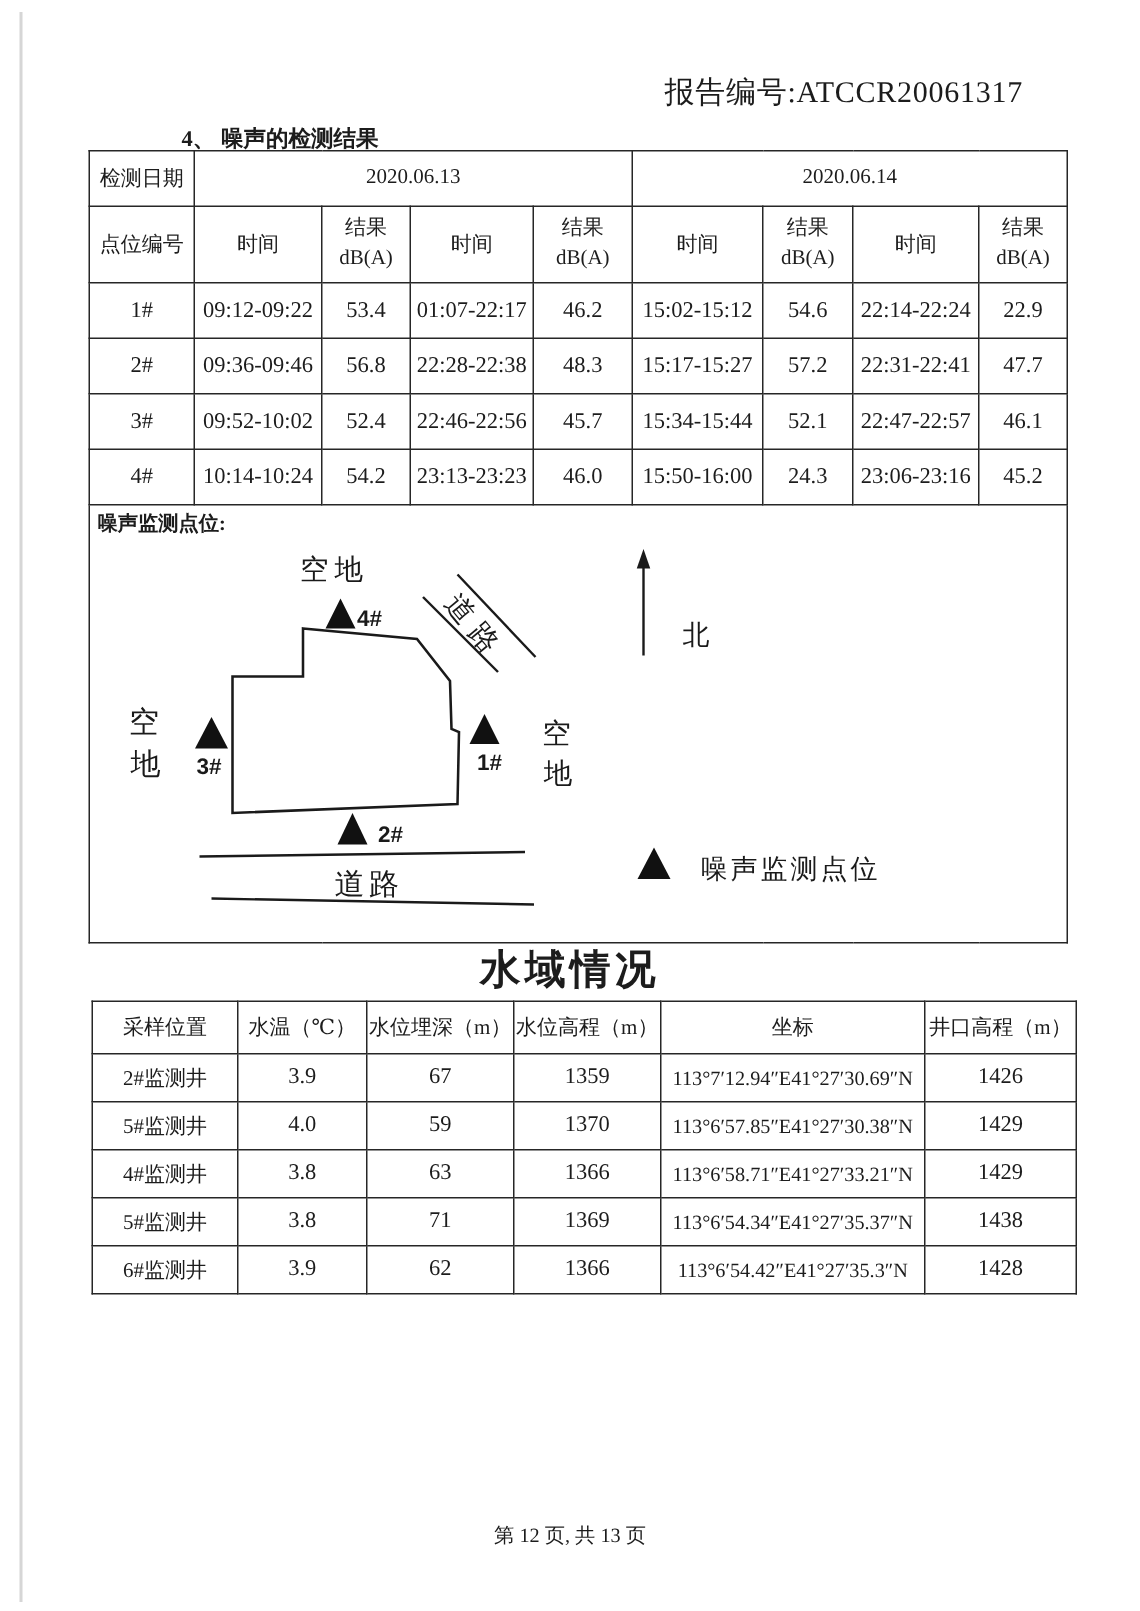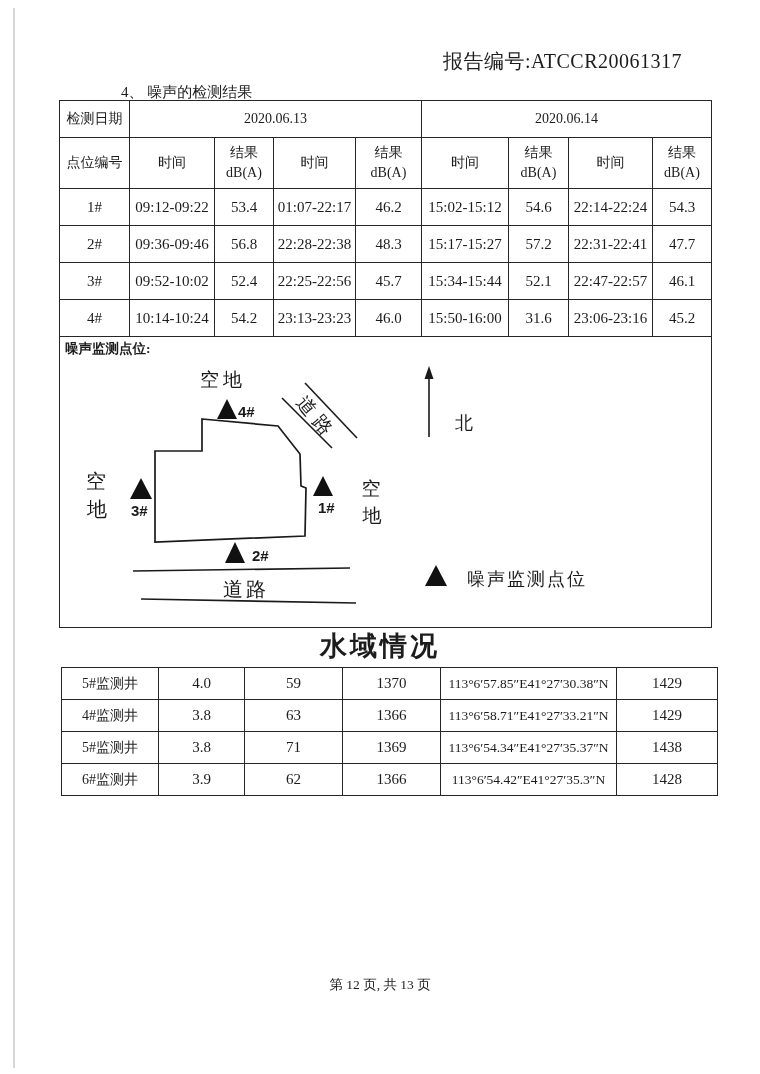--- a/index.html
+++ b/index.html
@@ -3,33 +3,33 @@
 <meta charset="utf-8">
 <style>
   html,body{margin:0;padding:0;}
   body{
     width:760px;height:1074px;position:relative;background:#ffffff;
     font-family:"Liberation Serif","DejaVu Serif",serif;color:#1c1c1c;
     overflow:hidden;
   }
   .scan-edge{position:absolute;left:13px;top:8px;width:2px;height:1060px;background:#d6d6d6;}
   .report-no{position:absolute;left:443px;top:48px;font-size:20px;letter-spacing:.5px;}
-  .section-title{position:absolute;left:121px;top:83px;font-size:15px;font-weight:normal;}
+  .section-title{position:absolute;left:121px;top:83px;font-size:15px;font-weight:bold;}
   table{border-collapse:collapse;table-layout:fixed;}
   td{border:1.5px solid #262626;text-align:center;vertical-align:middle;
      font-size:14px;padding:0;overflow:hidden;}
   .noise-table{position:absolute;left:59px;top:100px;width:652px;}
   .water-table{position:absolute;left:61px;top:667px;width:656px;}
   .val{font-size:15px;}
   .hdr2{line-height:1.4;}
   .diagram-cell{position:relative;text-align:left;vertical-align:top;}
   .diagram-caption{position:absolute;left:5px;top:3px;font-size:13.5px;font-weight:bold;}
   .water-title{position:absolute;left:0;top:628px;width:760px;text-align:center;
     font-size:27px;font-weight:bold;letter-spacing:3px;}
-  .page-footer{position:absolute;left:0;top:976px;width:760px;text-align:center;font-size:13.5px;}
+  .page-footer{position:absolute;left:0;top:1015px;width:760px;text-align:center;font-size:13.5px;}
   .coord{font-size:13.5px;}
   svg text{fill:#1a1a1a;}
   .cn{font-family:"Liberation Serif","DejaVu Serif",serif;}
   .ptlab{font-family:"Liberation Sans","DejaVu Sans",sans-serif;font-weight:bold;}
 </style>
 </head>
 <body>
 
 <div class="scan-edge"></div>
 
@@ -67,52 +67,52 @@
   </tr>
   <tr>
     <td style="height:36px" class="val">1#</td>
     <td class="val">09:12-09:22</td>
     <td class="val">53.4</td>
     <td class="val">01:07-22:17</td>
     <td class="val">46.2</td>
     <td class="val">15:02-15:12</td>
     <td class="val">54.6</td>
     <td class="val">22:14-22:24</td>
-    <td class="val">54.3</td>
+    <td class="val">22.9</td>
   </tr>
   <tr>
     <td style="height:36px" class="val">2#</td>
     <td class="val">09:36-09:46</td>
     <td class="val">56.8</td>
     <td class="val">22:28-22:38</td>
     <td class="val">48.3</td>
     <td class="val">15:17-15:27</td>
     <td class="val">57.2</td>
     <td class="val">22:31-22:41</td>
     <td class="val">47.7</td>
   </tr>
   <tr>
     <td style="height:36px" class="val">3#</td>
     <td class="val">09:52-10:02</td>
     <td class="val">52.4</td>
-    <td class="val">22:25-22:56</td>
+    <td class="val">22:46-22:56</td>
     <td class="val">45.7</td>
     <td class="val">15:34-15:44</td>
     <td class="val">52.1</td>
     <td class="val">22:47-22:57</td>
     <td class="val">46.1</td>
   </tr>
   <tr>
     <td style="height:36px" class="val">4#</td>
     <td class="val">10:14-10:24</td>
     <td class="val">54.2</td>
     <td class="val">23:13-23:23</td>
     <td class="val">46.0</td>
     <td class="val">15:50-16:00</td>
-    <td class="val">31.6</td>
+    <td class="val">24.3</td>
     <td class="val">23:06-23:16</td>
     <td class="val">45.2</td>
   </tr>
   <tr>
     <td colspan="9" class="diagram-cell" style="height:289px">
       <div class="diagram-caption">噪声监测点位:</div>
       <svg width="649" height="286" viewBox="0 0 649 286">
 
         <text x="163" y="49" text-anchor="middle" font-size="19" letter-spacing="4" class="cn">空地</text>
         <text x="36" y="151" text-anchor="middle" font-size="20" class="cn">空</text>
@@ -156,20 +156,36 @@
 <table class="water-table">
   <colgroup>
     <col style="width:97px">
       <col style="width:86px">
       <col style="width:98px">
     <col style="width:98px">
       <col style="width:176px">
       <col style="width:101px">
   </colgroup>
   <tbody>
+      <tr>
+    <td style="height:34px">采样位置</td>
+    <td>水温（℃）</td>
+    <td>水位埋深（m）</td>
+    <td>水位高程（m）</td>
+    <td>坐标</td>
+    <td>井口高程（m）</td>
+  </tr>
+  <tr>
+    <td style="height:31px">2#监测井</td>
+    <td class="val">3.9</td>
+    <td class="val">67</td>
+    <td class="val">1359</td>
+    <td class="coord">113°7′12.94″E41°27′30.69″N</td>
+    <td class="val">1426</td>
+  </tr>
   <tr>
     <td style="height:31px">5#监测井</td>
     <td class="val">4.0</td>
     <td class="val">59</td>
     <td class="val">1370</td>
     <td class="coord">113°6′57.85″E41°27′30.38″N</td>
     <td class="val">1429</td>
   </tr>
   <tr>
     <td style="height:31px">4#监测井</td>

